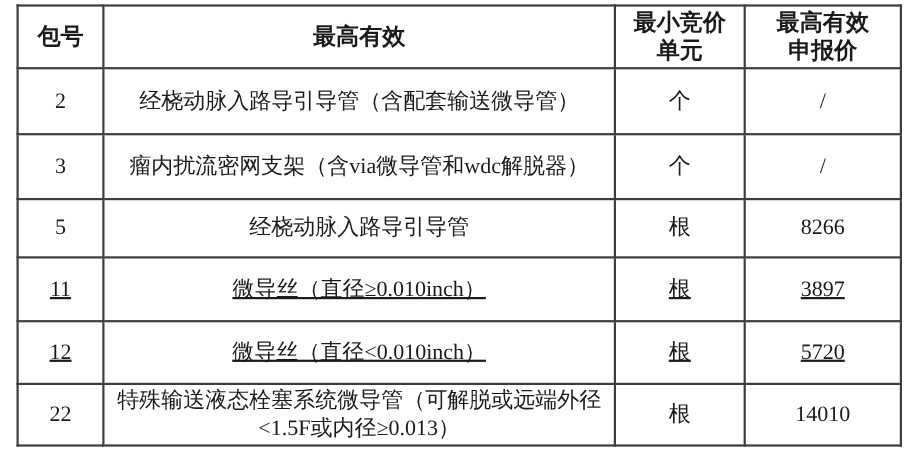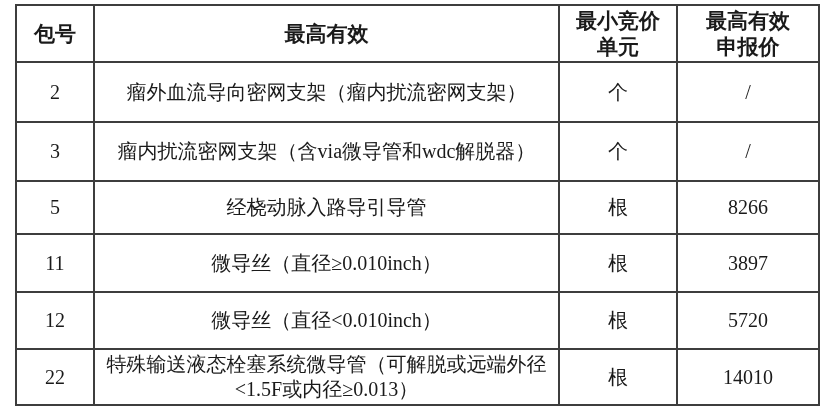--- a/index.html
+++ b/index.html
@@ -45,22 +45,22 @@
     line-height: 1.25;
   }
   .col-pkg   { width: 78px;  }
   .col-name  { width: 465px; }
   .col-unit  { width: 118px; }
   .col-price { width: 142px; }
   tr.r-h  { height: 54px; }
   tr.r-0  { height: 60px; }
   tr.r-1  { height: 59px; }
   tr.r-2  { height: 53px; }
-  tr.r-3  { height: 58px; }
-  tr.r-4  { height: 57px; }
+  tr.r-3  { height: 58px; text-decoration: underline; }
+  tr.r-4  { height: 57px; text-decoration: underline; }
   tr.r-5  { height: 53px; margin-left: 32px; }
 </style>
 </head>
 <body>
 
 <div class="page">
   <table class="bid-table">
     <colgroup>
       <col class="col-pkg">
       <col class="col-name">
@@ -73,21 +73,21 @@
         <th>最高有效</th>
         <th>最小竞价
 单元</th>
         <th>最高有效
 申报价</th>
       </tr>
     </thead>
     <tbody>
       <tr class="r-0">
         <td>2</td>
-        <td>瘤外血流导向密网支架（瘤内扰流密网支架）</td>
+        <td>经桡动脉入路导引导管（含配套输送微导管）</td>
         <td>个</td>
         <td>/</td>
       </tr>
       <tr class="r-1">
         <td>3</td>
         <td>瘤内扰流密网支架（含via微导管和wdc解脱器）</td>
         <td>个</td>
         <td>/</td>
       </tr>
       <tr class="r-2">

